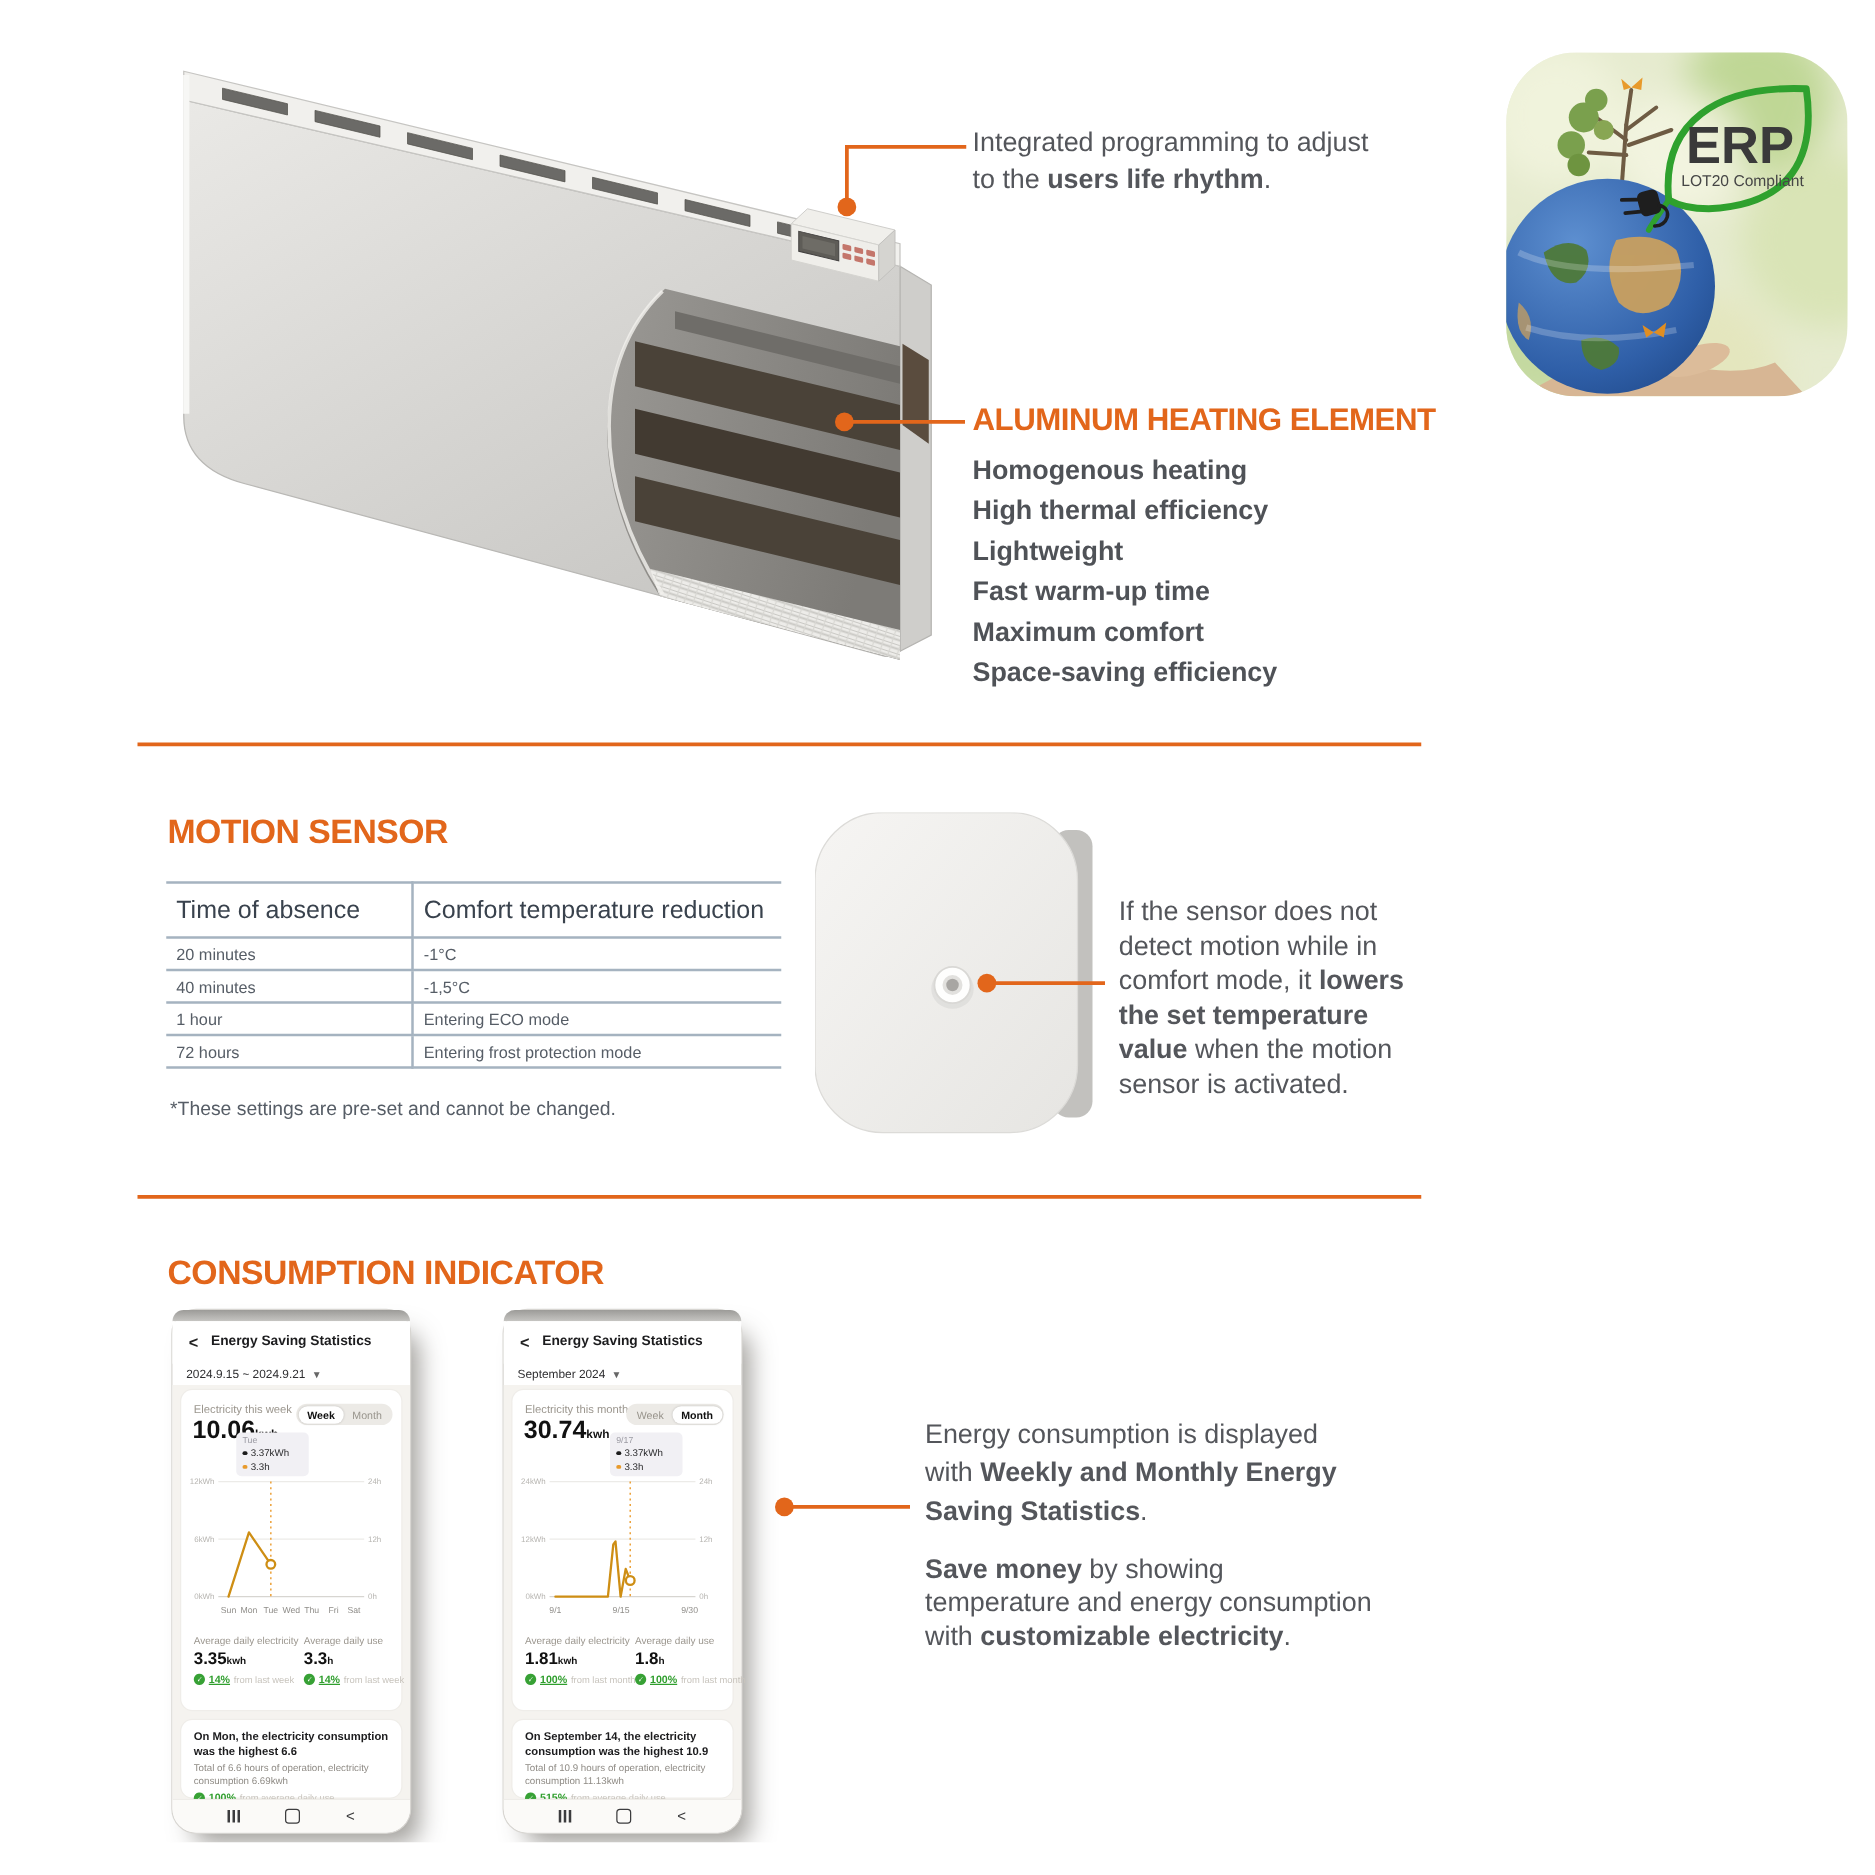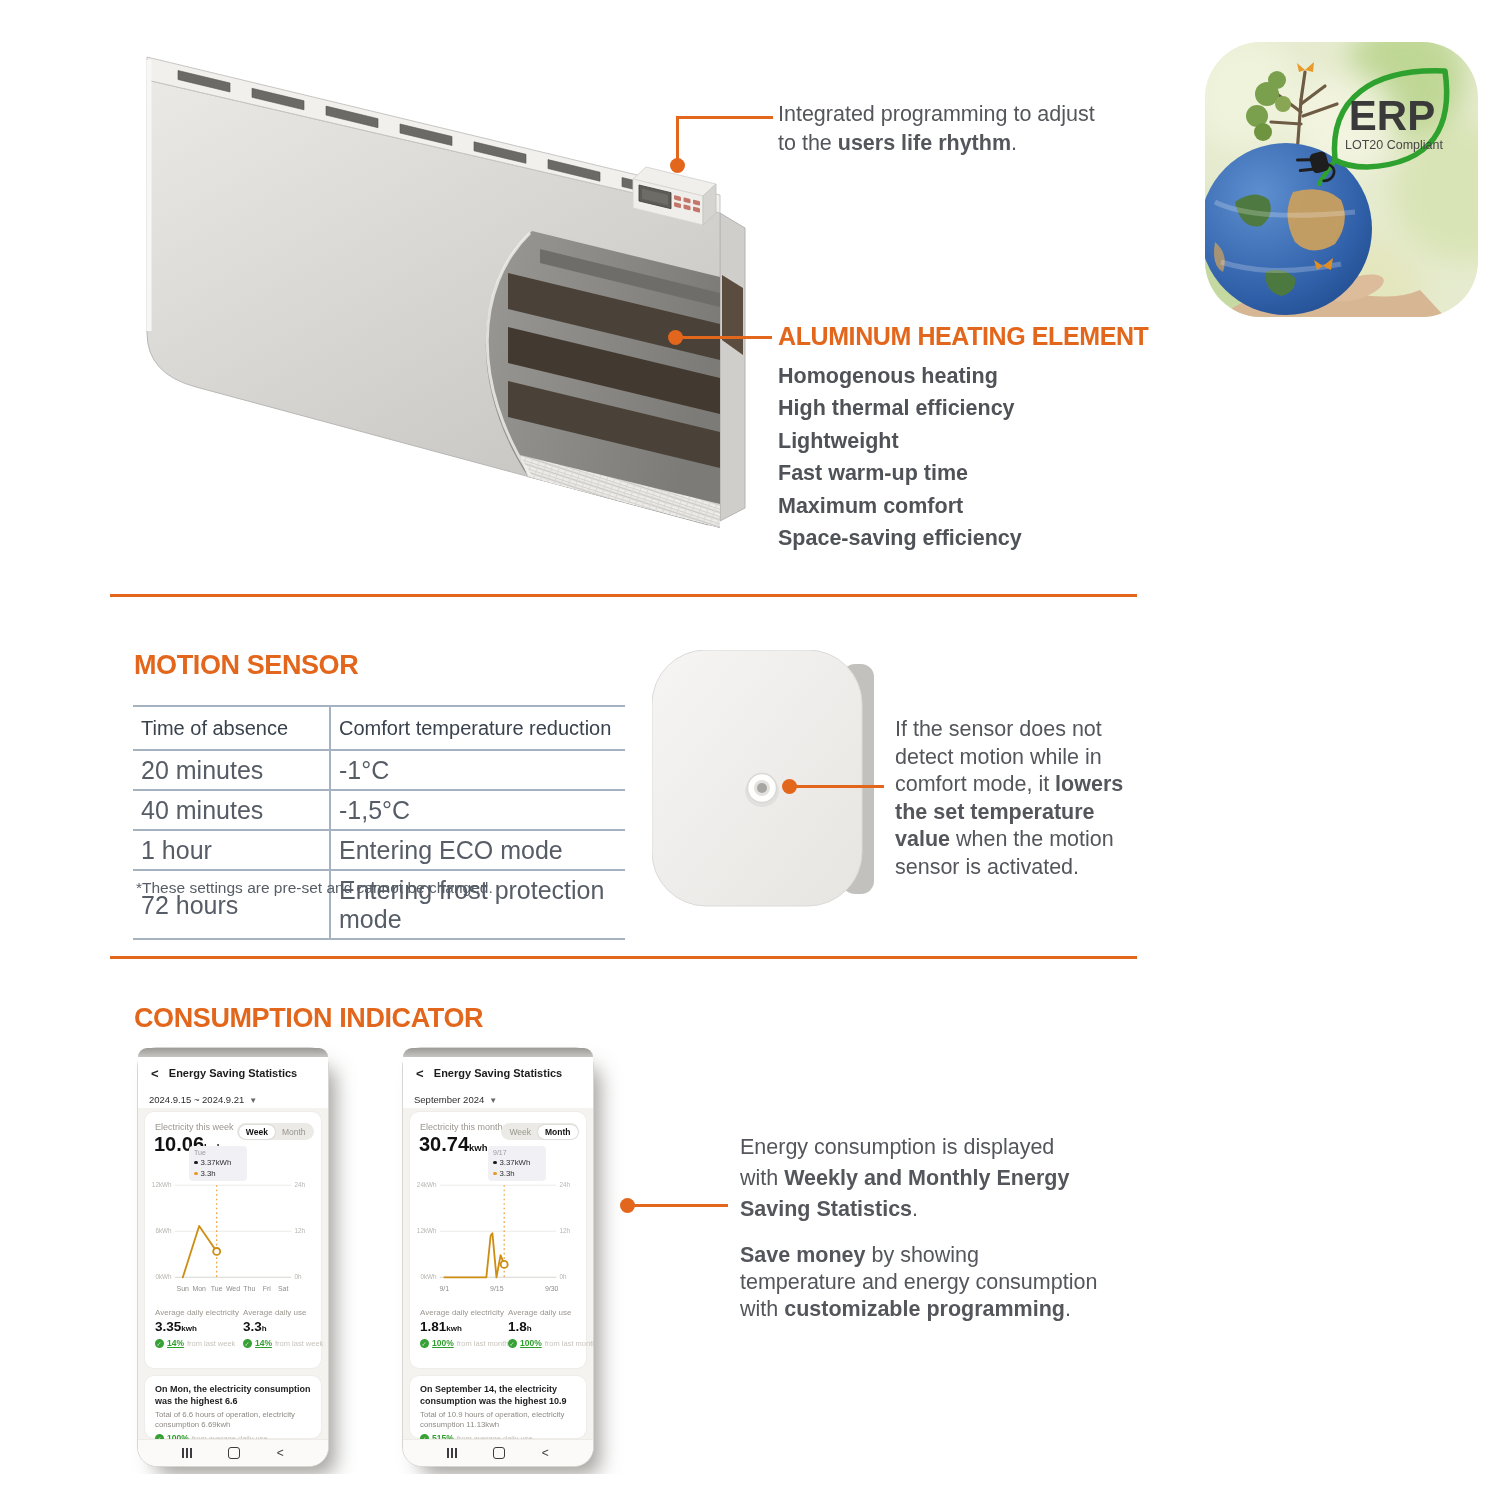--- a/index.html
+++ b/index.html
@@ -14,21 +14,21 @@
   .divider{position:absolute;left:110px;width:1027px;height:3px;background:#E2661B;}
   .sec-title{position:absolute;font-size:27px;font-weight:bold;color:#E2661B;letter-spacing:-0.4px;}
   
   .anno{position:absolute;left:778px;top:100px;font-size:21.5px;line-height:29px;color:#54565B;}
   .heat-title{position:absolute;left:778px;top:322px;font-size:25px;font-weight:bold;color:#E2661B;letter-spacing:-0.4px;}
   .features{position:absolute;left:778px;top:360px;font-size:21.5px;font-weight:bold;color:#4F5257;line-height:32.4px;}
   
   table.motion{position:absolute;left:133px;top:705px;width:492px;border-collapse:collapse;}
   table.motion th{font-size:20px;font-weight:normal;color:#39424D;text-align:left;padding:10px 8px 9px 8px;
       border-top:2px solid #A5B3C0;border-bottom:2px solid #A5B3C0;}
-  table.motion td{font-size:25px;color:#565D66;padding:5px 8px 4px 8px;border-bottom:2px solid #A5B3C0;}
+  table.motion td{font-size:13px;color:#565D66;padding:5px 8px 4px 8px;border-bottom:2px solid #A5B3C0;}
   table.motion th:first-child,table.motion td:first-child{width:180px;border-right:2px solid #A5B3C0;}
   .footnote{position:absolute;left:136px;top:879px;font-size:15.5px;color:#565D66;}
   .sensor-text{position:absolute;left:895px;top:716px;width:252px;font-size:21.5px;line-height:27.5px;color:#54565B;}
   
   .cons-p{position:absolute;left:740px;font-size:21.5px;color:#54565B;white-space:pre-line;}
   .cons-p1{top:1132px;line-height:31px;}
   .cons-p2{top:1242px;line-height:27px;}
   
   .phone{position:absolute;top:1047px;width:190px;height:418px;background:#fff;border:1px solid #D8D6D2;
          border-radius:20px;box-shadow:12px 14px 20px -6px rgba(70,65,58,.5);}
@@ -476,16 +476,16 @@
       </div>
     </div>
 
     <div class="lead-dot" style="left:620px;top:1198px;"></div>
     <div class="lead-h" style="left:632px;top:1204px;width:96px;"></div>
     <div class="cons-p cons-p1"><span>Energy consumption is displayed
 with </span><span class="b">Weekly and Monthly Energy
 Saving Statistics</span><span>.</span></div>
     <div class="cons-p cons-p2"><span class="b">Save money</span><span> by showing
 temperature and energy consumption
-with </span><span class="b">customizable programming</span><span>.</span></div>
+with </span><span class="b">customizable electricity</span><span>.</span></div>
   </div>
 
 </div>
 
 </body></html>

